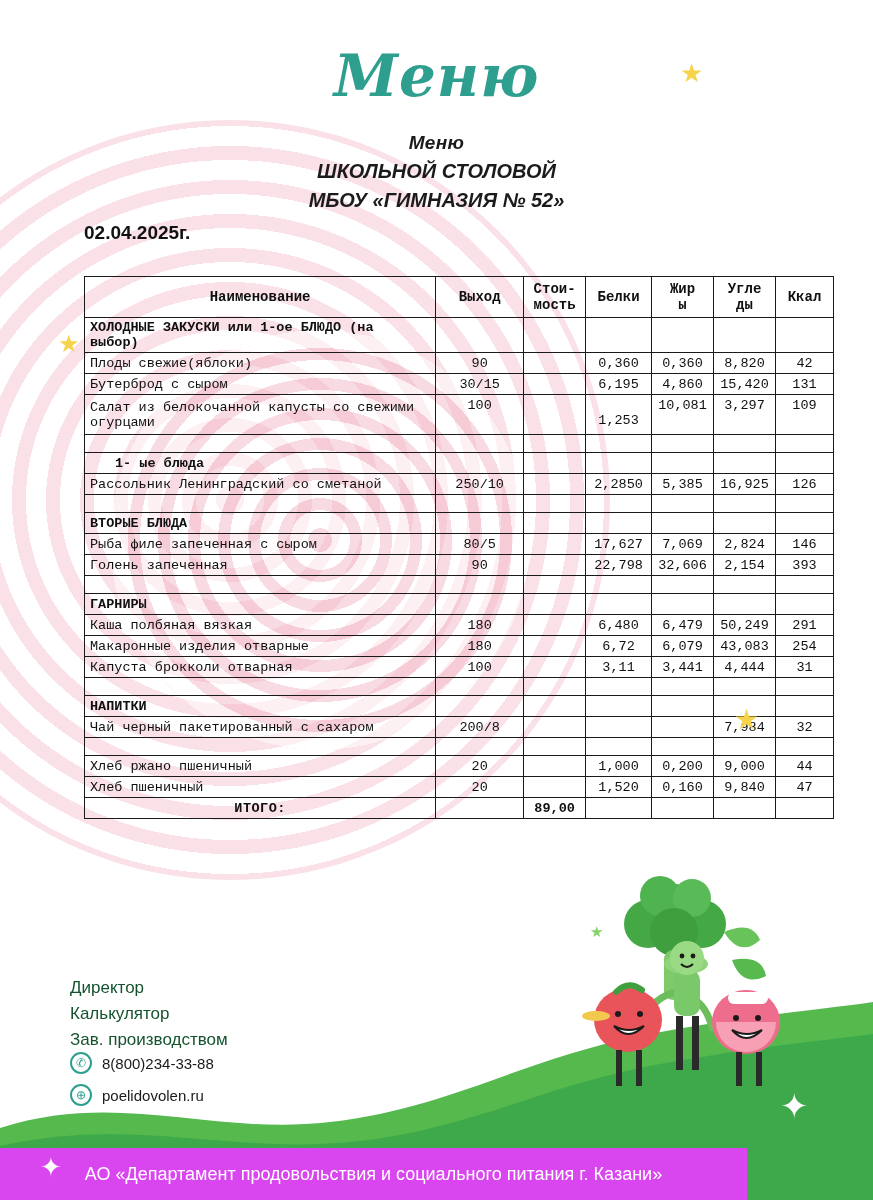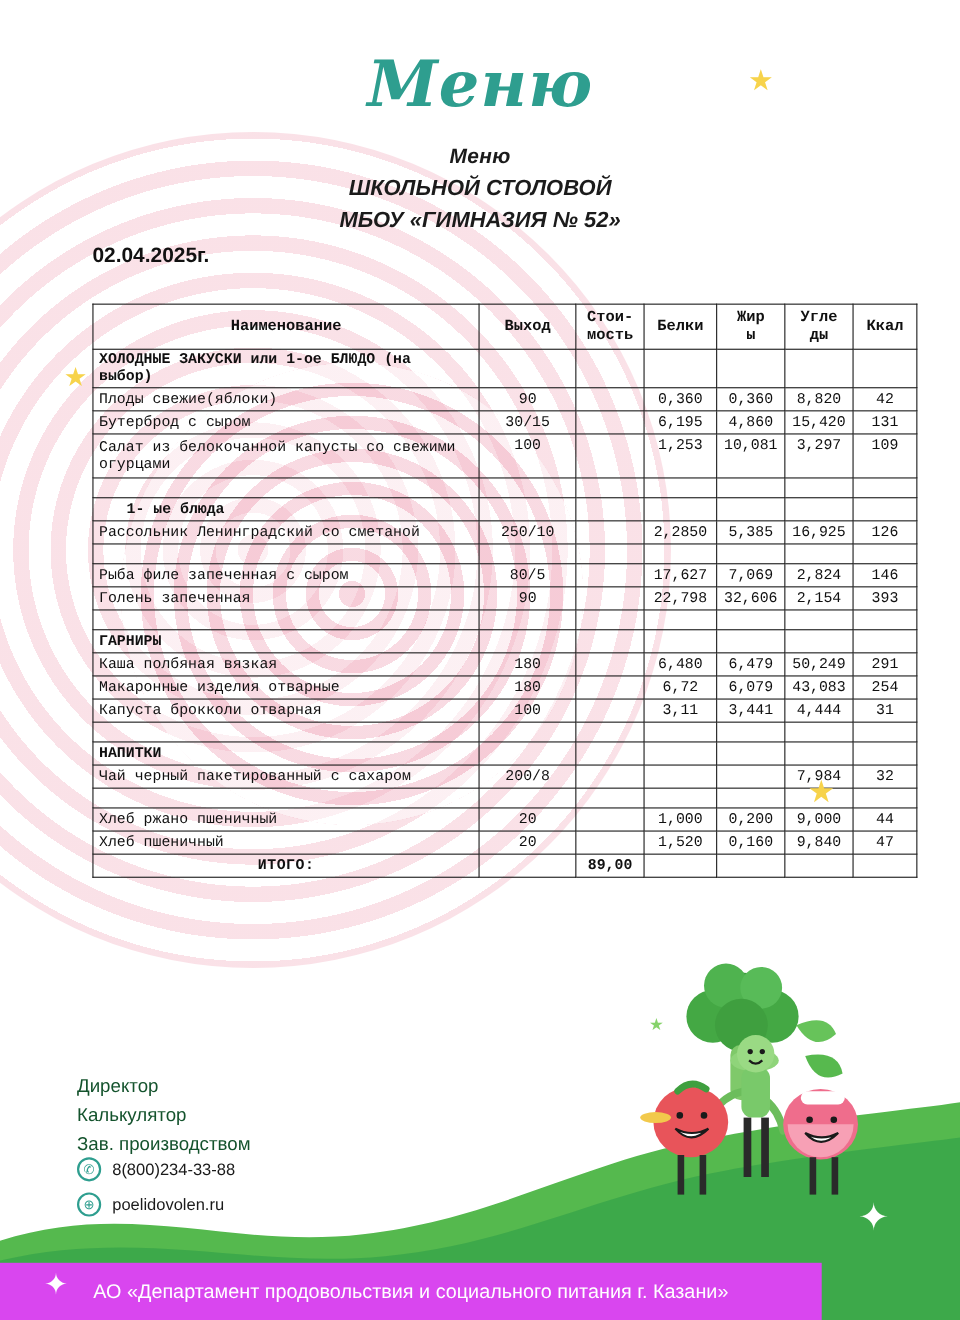--- a/index.html
+++ b/index.html
@@ -228,21 +228,21 @@
             <td class="num"></td>
             <td class="num">6,195</td>
             <td class="num">4,860</td>
             <td class="num">15,420</td>
             <td class="num">131</td>
           </tr>
           <tr>
             <td class="name" style="height: 40px;">Салат из белокочанной капусты со свежими огурцами</td>
             <td class="num" style="vertical-align: top; padding-top: 3px;">100</td>
             <td class="num" style="vertical-align: top; padding-top: 3px;"></td>
-            <td class="num" style="vertical-align: top; padding-top: 3px; margin-top: 32px;">1,253</td>
+            <td class="num" style="vertical-align: top; padding-top: 18px; margin-top: 32px;">1,253</td>
             <td class="num" style="vertical-align: top; padding-top: 3px;">10,081</td>
             <td class="num" style="vertical-align: top; padding-top: 3px;">3,297</td>
             <td class="num" style="vertical-align: top; padding-top: 3px;">109</td>
           </tr>
           <tr class="blank">
             <td class="name"></td>
             <td class="num"></td>
             <td class="num"></td>
             <td class="num"></td>
             <td class="num"></td>
@@ -262,20 +262,29 @@
             <td class="name">Рассольник Ленинградский со сметаной</td>
             <td class="num">250/10</td>
             <td class="num"></td>
             <td class="num">2,2850</td>
             <td class="num">5,385</td>
             <td class="num">16,925</td>
             <td class="num">126</td>
           </tr>
           <tr class="blank">
             <td class="name"></td>
+            <td class="num"></td>
+            <td class="num"></td>
+            <td class="num"></td>
+            <td class="num"></td>
+            <td class="num"></td>
+            <td class="num"></td>
+          </tr>
+          <tr class="section">
+            <td class="name">ВТОРЫЕ БЛЮДА</td>
             <td class="num"></td>
             <td class="num"></td>
             <td class="num"></td>
             <td class="num"></td>
             <td class="num"></td>
             <td class="num"></td>
           </tr>
           <tr>
             <td class="name">Рыба филе запеченная с сыром</td>
             <td class="num">80/5</td>

